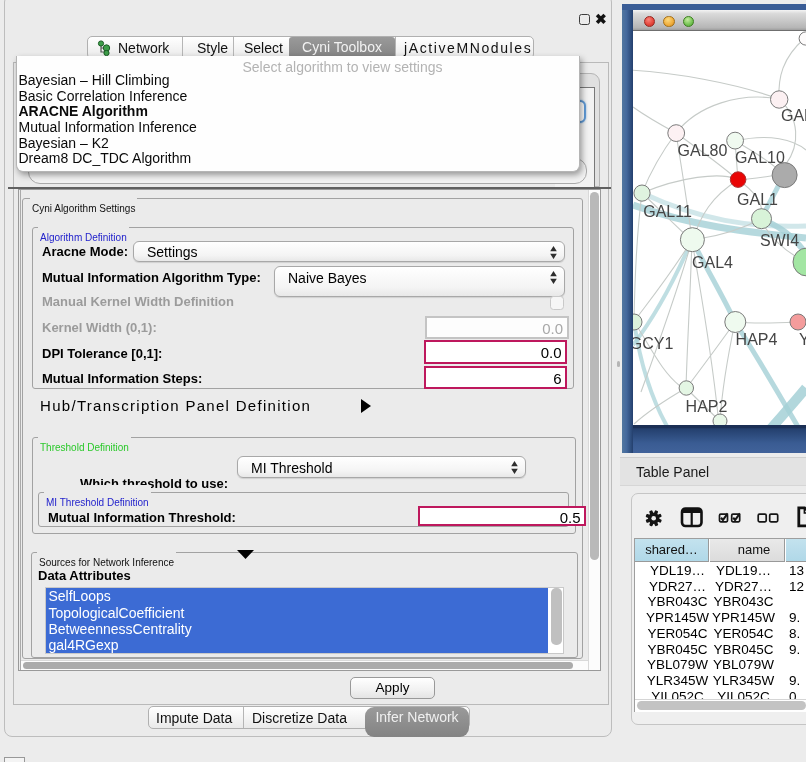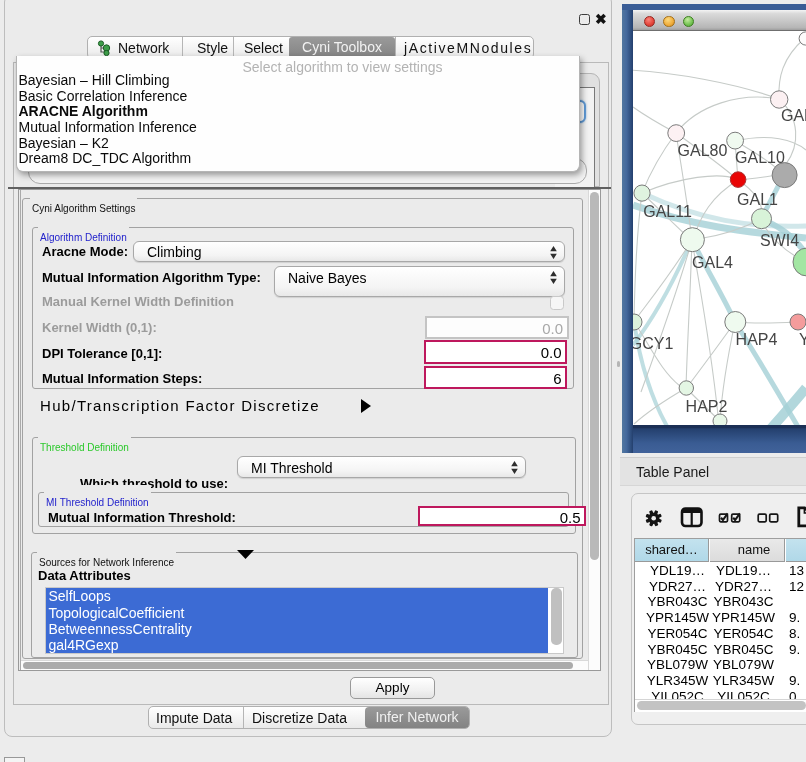--- a/index.html
+++ b/index.html
@@ -49,23 +49,23 @@
 
 #attrlist { left:44.5px; top:586.8px; width:519px; height:67.5px; background:#fff; border:1px solid #c9c9c9; }
 .lrow { position:absolute; left:0; width:502px; height:16.3px; background:#3c6bd4; color:#fff;
   font-size:14px; line-height:16.3px; padding-left:3px; }
 #listvthumb { left:551px; top:588px; width:11px; height:57px; background:#c0c0c0; border-radius:5px; }
 
 #applybtn { left:350px; top:677px; width:85px; height:22px; background:linear-gradient(#ffffff,#f1f1f1 60%,#e4e4e4);
   border:1px solid #999; border-radius:5px; text-align:center; font-size:13.5px; line-height:20px; color:#000;}
 #btabs { left:148px; top:706px; width:322px; height:23px;
   background:linear-gradient(#ffffff,#f2f2f2 60%,#e9e9e9); border:1px solid #b0b0b0; border-radius:5px; }
-#bseltab { position:absolute; left:216px; top:0px; width:104px; height:21px;
+#bseltab { position:absolute; left:216px; top:0px; width:104px; height:30px;
   background:linear-gradient(#9a9a9a,#838383); color:#f0f0f0; font-size:14px;
-  text-align:center; line-height:21px; border-radius:4px; }
+  text-align:center; line-height:21px; border-radius:9px; }
 #cornerbox { left:4px; top:757px; width:21px; height:10px; background:#f4f4f4; border:1.5px solid #989898; }
 
 #popup { left:15.5px; top:56px; width:564px; height:116px; background:#fefefe;
   border:1px solid #b5b5b5; border-top:none; border-radius:0 0 7px 7px;
   box-shadow:2px 3px 6px rgba(0,0,0,0.38); }
 #popup .ph { position:absolute; top:9px; width:100%; text-align:center; font-size:14px; color:#b3b3b3;margin-left:45px; }
 #popup .pi { position:absolute; left:2px; font-size:14px; color:#0a0a0a; white-space:nowrap; }
 
 #winframe { left:622px; top:4px; width:184px; height:449px; background:#3a5d96; }
 #framel { left:622px; top:10px; width:11px; height:443px;
@@ -125,21 +125,21 @@
   <div class="abs" style="left:28px;top:158px;width:559px;height:26px;border:1px solid #aaa;border-radius:12px;background:#f2f2f2"></div>
 
   <div class="group" style="left:22px;top:198px;width:561px;height:461px"></div>
   <div class="gtitle" style="left:30px;top:191px">Cyni Algorithm Settings</div>
 
   <div class="group" style="left:32px;top:227px;width:542px;height:162px"></div>
   <div class="gtitle blue" style="left:38px;top:220px">Algorithm Definition</div>
 
   <div class="lbl" style="left:42px;top:244px">Aracne Mode:</div>
   <div class="combo" style="left:133px;top:240.5px;width:432px;height:21px">
-      <div class="ct">Climbing</div>
+      <div class="ct">Settings</div>
     <svg style="position:absolute;right:7px;top:4px" width="7" height="13">
         <path d="M3.5 0 L6.8 5.2 L0.2 5.2 Z M3.5 13 L6.8 7.8 L0.2 7.8 Z" fill="#2e2e2e"></path>
       </svg>
     </div>
   <div class="lbl" style="left:42px;top:269.5px">Mutual Information Algorithm Type:</div>
   <div class="combo" style="left:274px;top:266px;width:291px;height:31px">
       <div class="ct">Naive Bayes</div>
     <svg style="position:absolute;right:7px;top:4px" width="7" height="13">
         <path d="M3.5 0 L6.8 5.2 L0.2 5.2 Z M3.5 13 L6.8 7.8 L0.2 7.8 Z" fill="#2e2e2e"></path>
       </svg>
@@ -152,21 +152,21 @@
     </div>
   <div class="lbl" style="left:42px;top:345.5px">DPI Tolerance [0,1]:</div>
   <div class="field" style="left:424px;top:340px;width:143px;height:23.5px">
       <div class="fv">0.0</div>
     </div>
   <div class="lbl" style="left:42px;top:371px">Mutual Information Steps:</div>
   <div class="field" style="left:424px;top:365.5px;width:143px;height:23px">
       <div class="fv">6</div>
     </div>
 
-  <div class="abs" style="left:40px;top:397px;font-size:15px;letter-spacing:1.3px;color:#000">Hub/Transcription Factor Discretize</div>
+  <div class="abs" style="left:40px;top:397px;font-size:15px;letter-spacing:1.3px;color:#000">Hub/Transcription Panel Definition</div>
   <svg class="abs" style="left:359px;top:399px" width="13" height="14">
       <path d="M2 0 L12 7 L2 14 Z" fill="#000"></path>
     </svg>
 
   <div class="group" style="left:32px;top:437px;width:544px;height:97px"></div>
   <div class="gtitle green" style="left:38px;top:430px">Threshold Definition</div>
   <div class="lbl" style="left:80px;top:476px">Which threshold to use:</div>
   <div class="combo" style="left:237px;top:456px;width:289px;height:21.5px">
       <div class="ct">MI Threshold</div>
     <svg style="position:absolute;right:7px;top:4px" width="7" height="13">

